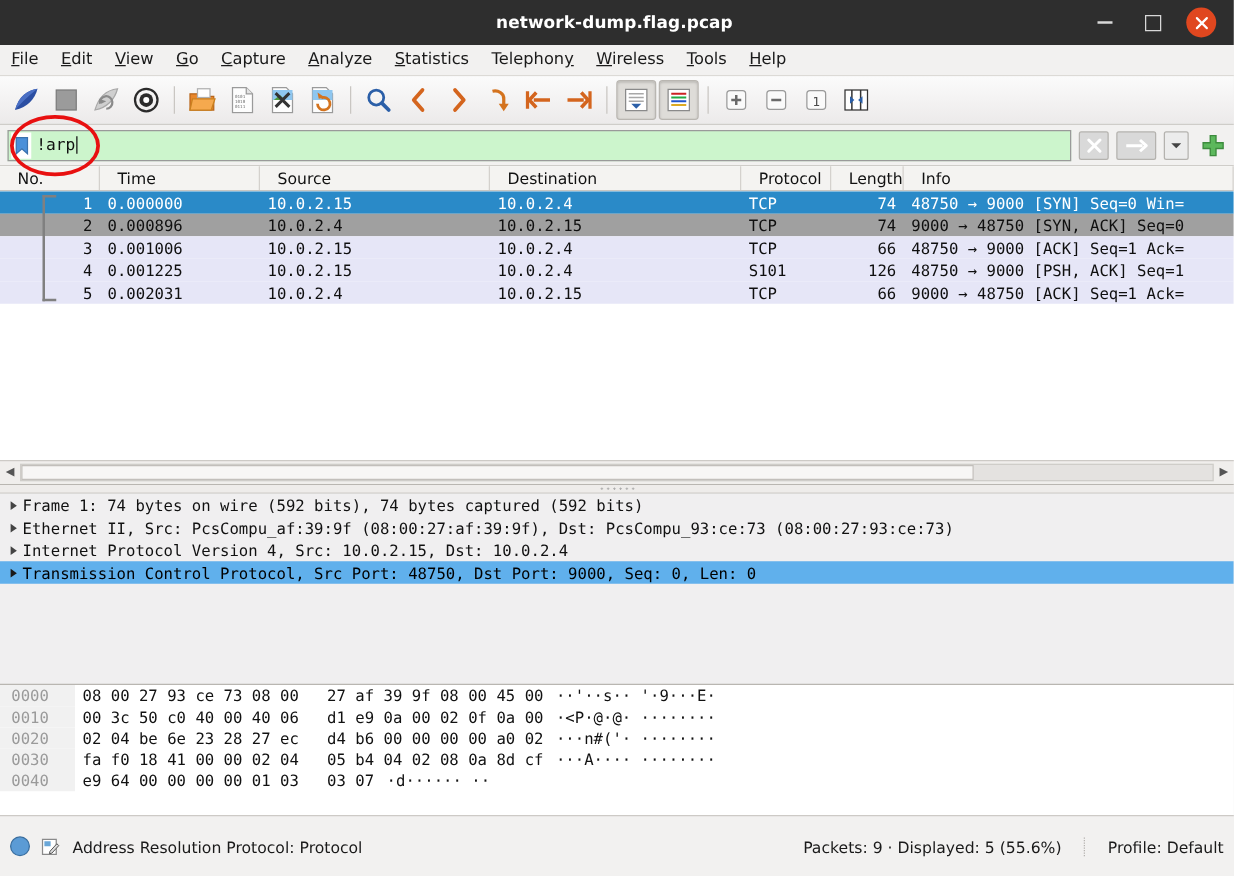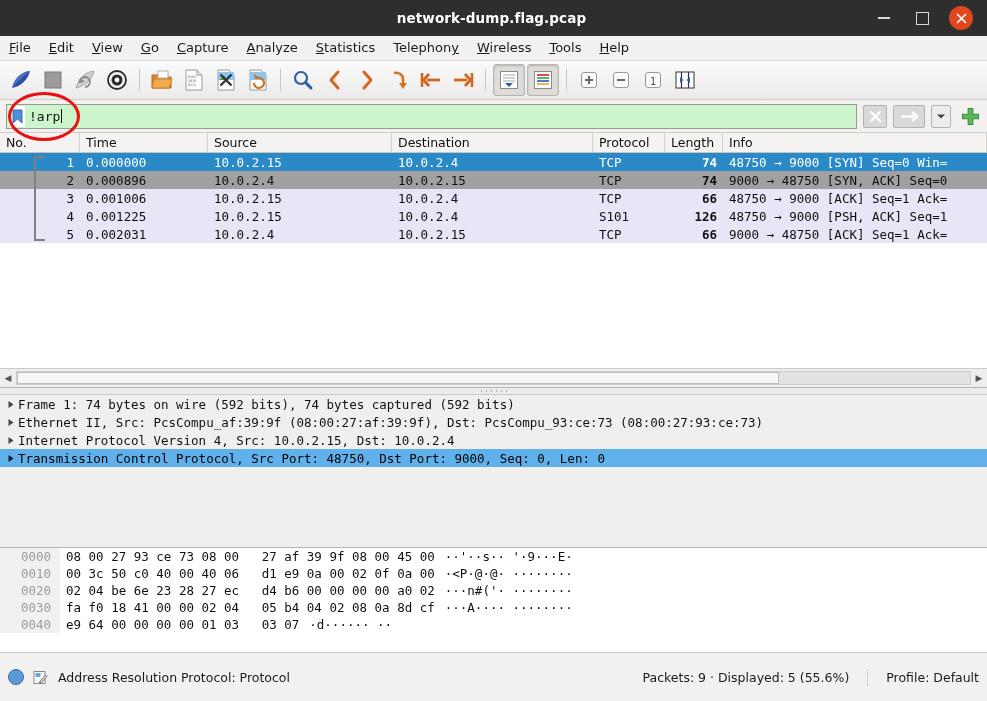--- a/index.html
+++ b/index.html
@@ -72,29 +72,29 @@
   .fbtn.caretbtn{width:18px;background:#ececec;}
   .fplus{width:22px;height:22px;display:flex;align-items:center;justify-content:center;margin-left:4px;}
 
   
   .packet-list{flex:0 0 254px;display:flex;flex-direction:column;background:#fff;border-bottom:1px solid #b9b6b1;position:relative;}
   .plist-head{
     height:19px;flex:0 0 19px;display:flex;background:#f4f3f1;
     border-bottom:1px solid #c8c5c1;
   }
   .plist-head .hc{
-    font-size:12.5px;color:#111;padding-left:6px;line-height:19px;
+    font-size:12.5px;color:#111;padding-left:14px;line-height:19px;
     border-right:1px solid #d4d1cd;box-sizing:border-box;overflow:hidden;white-space:nowrap;
   }
   .plist-rows{flex:1;overflow:hidden;background:#ffffff;position:relative;}
   .prow{height:18px;display:flex;align-items:center;font-family:"DejaVu Sans Mono","Liberation Mono",monospace;
         font-size:12.5px;white-space:nowrap;}
   .prow .c{padding:0 6px;box-sizing:border-box;overflow:hidden;}
   .prow .c.num{text-align:right;}
-  .prow .c.len{text-align:right;font-weight:bold;}
+  .prow .c.len{text-align:right;}
   .prow.sel{background:#2a8ac8;color:#fff;}
   .prow.gray{background:#a0a0a0;color:#0f0f0f;}
   .prow.lav{background:#e6e6f7;color:#0f0f0f;}
   .stream-bracket{position:absolute;left:34px;top:3px;width:9px;height:81px;
       border-left:2px solid #808080;border-top:2px solid #808080;border-bottom:2px solid #808080;pointer-events:none;}
   .hscroll{
     height:18px;flex:0 0 18px;background:#f0eeec;border-top:1px solid #cdcac6;display:flex;align-items:center;
   }
   .hs-arrow{width:16px;height:16px;display:flex;align-items:center;justify-content:center;font-size:9px;color:#555;}
   .hs-track{flex:1;height:14px;background:#e4e2e0;border:1px solid #cfcdc9;box-sizing:border-box;position:relative;}
@@ -109,21 +109,21 @@
   .drow{height:18px;display:flex;align-items:center;font-family:"DejaVu Sans Mono","Liberation Mono",monospace;
         font-size:12.5px;color:#111;white-space:nowrap;padding-left:4px;}
   .drow.sel{background:#60b0ec;color:#000;}
   .dtri{width:14px;flex:0 0 14px;display:flex;align-items:center;justify-content:center;}
   .dtri svg{display:block;}
 
   
   .hexpane{flex:1;background:#fff;overflow:hidden;position:relative;}
   .hexrow{height:17px;display:flex;align-items:center;font-family:"DejaVu Sans Mono","Liberation Mono",monospace;
           font-size:12.5px;white-space:pre;}
-  .hex-off{width:60px;flex:0 0 60px;color:#9a9a9a;padding-left:21px;box-sizing:border-box;background:#f1f1f1;height:17px;line-height:17px;}
+  .hex-off{width:60px;flex:0 0 60px;color:#9a9a9a;padding-left:9px;box-sizing:border-box;background:#f1f1f1;height:17px;line-height:17px;}
   .hex-bytes{padding-left:6px;color:#111;}
   .hex-ascii{padding-left:10px;color:#111;}
 
   
   .statusbar{
     height:26px;flex:0 0 26px;background:#f2f1f0;border-top:1px solid #cdcac6;
     display:flex;align-items:center;padding:11px 8px;gap:8px;font-size:12.5px;color:#1a1a1a;
   }
   .sb-expert{width:14px;height:14px;border-radius:50%;background:#5b9bd5;border:1px solid #3a6e9e;}
   .sb-note{width:16px;height:16px;display:flex;align-items:center;justify-content:center;}

